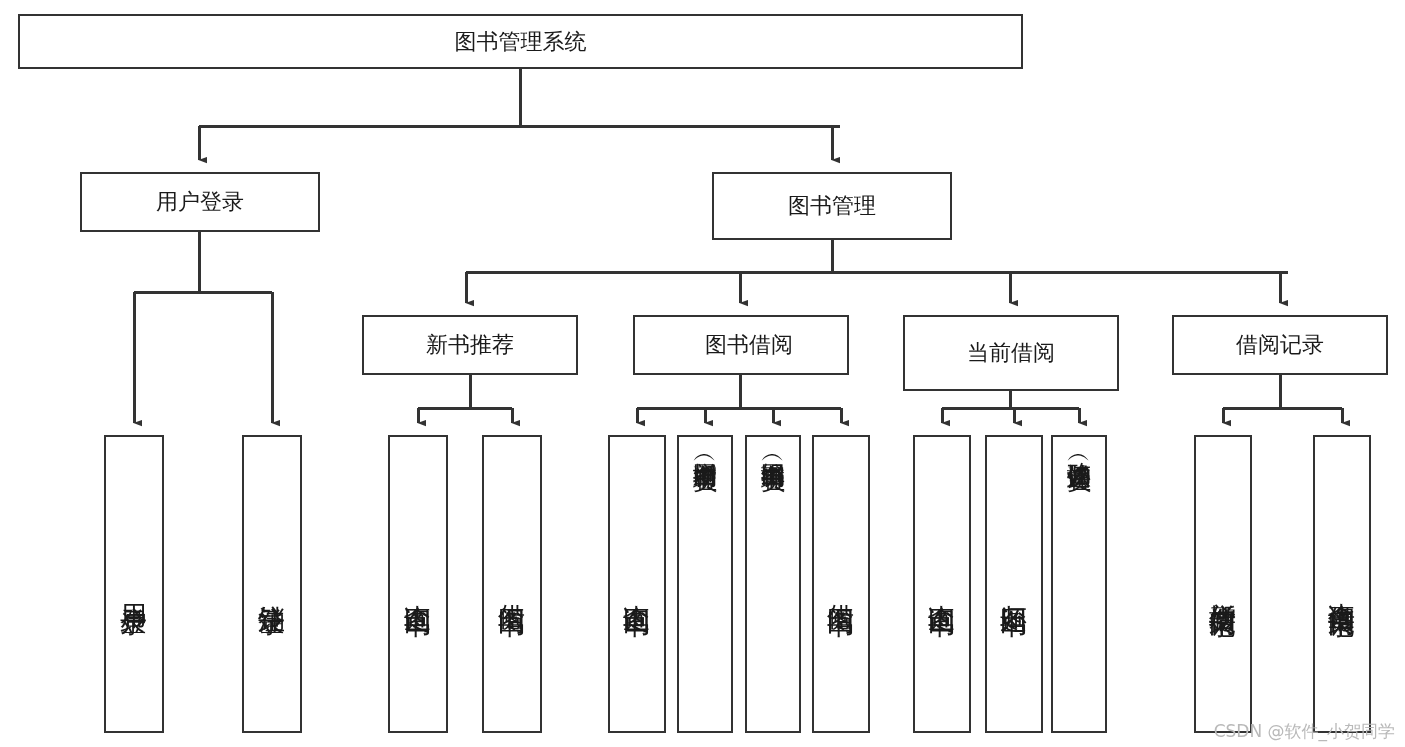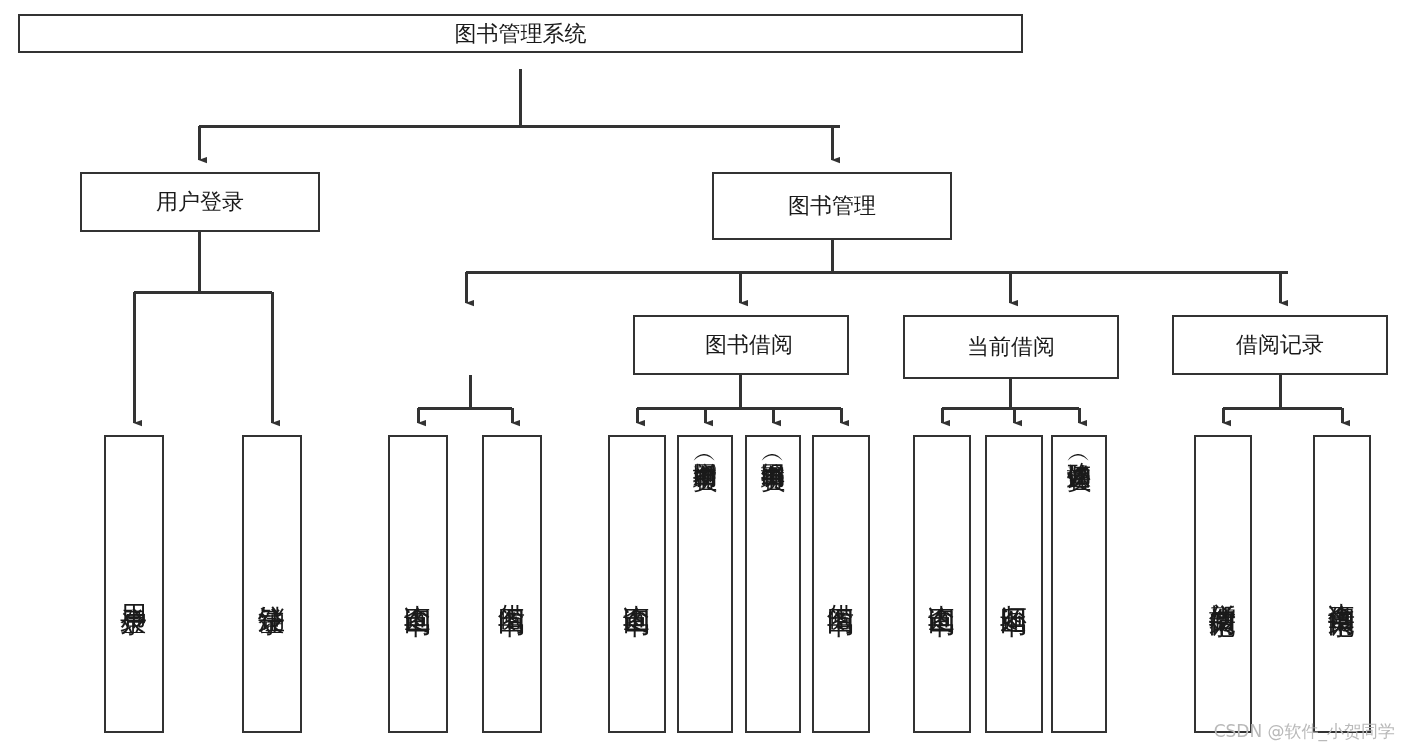--- a/index.html
+++ b/index.html
@@ -125,35 +125,38 @@
       <path d="M 1014,408 L 1014,423" marker-end="url(#arrowhead)"></path>
       <path d="M 1079,408 L 1079,423" marker-end="url(#arrowhead)"></path>
 
       <path d="M 1280,375 L 1280,408"></path>
       <path d="M 1223,408 L 1342,408"></path>
       <path d="M 1223,408 L 1223,423" marker-end="url(#arrowhead)"></path>
       <path d="M 1342,408 L 1342,423" marker-end="url(#arrowhead)"></path>
     </g>
   </svg>
 
-  <div class="node horiz" style="left: 18px; top: 14px; width: 1005px; height: 39px; border-color: rgb(51, 51, 51); background: rgb(255, 255, 255);">
+  <div class="node horiz" style="left: 18px; top: 14px; width: 1005px; height: 55px; border-color: rgb(51, 51, 51); background: rgb(255, 255, 255);">
     <span class="node-label" style="color: rgb(26, 26, 26);">图书管理系统</span>
   </div>
 
   <div class="node horiz" style="left: 80px; top: 172px; width: 240px; height: 60px; border-color: rgb(51, 51, 51); background: rgb(255, 255, 255);">
     <span class="node-label" style="color: rgb(26, 26, 26);">用户登录</span>
   </div>
   <div class="node horiz" style="left: 712px; top: 172px; width: 240px; height: 68px; border-color: rgb(51, 51, 51); background: rgb(255, 255, 255);">
     <span class="node-label" style="color: rgb(26, 26, 26);">图书管理</span>
   </div>
 
+  <div class="node horiz" style="left: 362px; top: 315px; width: 216px; height: 60px; border-color: rgb(51, 51, 51); background: rgb(255, 255, 255);">
+    <span class="node-label" style="color: rgb(26, 26, 26);">新书推荐</span>
+  </div>
   <div class="node horiz" style="left: 633px; top: 315px; width: 216px; height: 60px; border-color: rgb(51, 51, 51); background: rgb(255, 255, 255); padding-left: 16px;">
     <span class="node-label" style="color: rgb(26, 26, 26);">图书借阅</span>
   </div>
-  <div class="node horiz" style="left: 903px; top: 315px; width: 216px; height: 64px; border-color: rgb(51, 51, 51); background: rgb(255, 255, 255);">
+  <div class="node horiz" style="left: 903px; top: 315px; width: 216px; height: 76px; border-color: rgb(51, 51, 51); background: rgb(255, 255, 255);">
     <span class="node-label" style="color: rgb(26, 26, 26);">当前借阅</span>
   </div>
   <div class="node horiz" style="left: 1172px; top: 315px; width: 216px; height: 60px; border-color: rgb(51, 51, 51); background: rgb(255, 255, 255);">
     <span class="node-label" style="color: rgb(26, 26, 26);">借阅记录</span>
   </div>
 
   <div class="node vert center" style="left: 104px; top: 435px; width: 60px; height: 298px; border-color: rgb(51, 51, 51); background: rgb(255, 255, 255);">
     <span class="node-label" style="color: rgb(26, 26, 26);">用户登录</span>
   </div>
   <div class="node vert center" style="left: 242px; top: 435px; width: 60px; height: 298px; border-color: rgb(51, 51, 51); background: rgb(255, 255, 255);">

